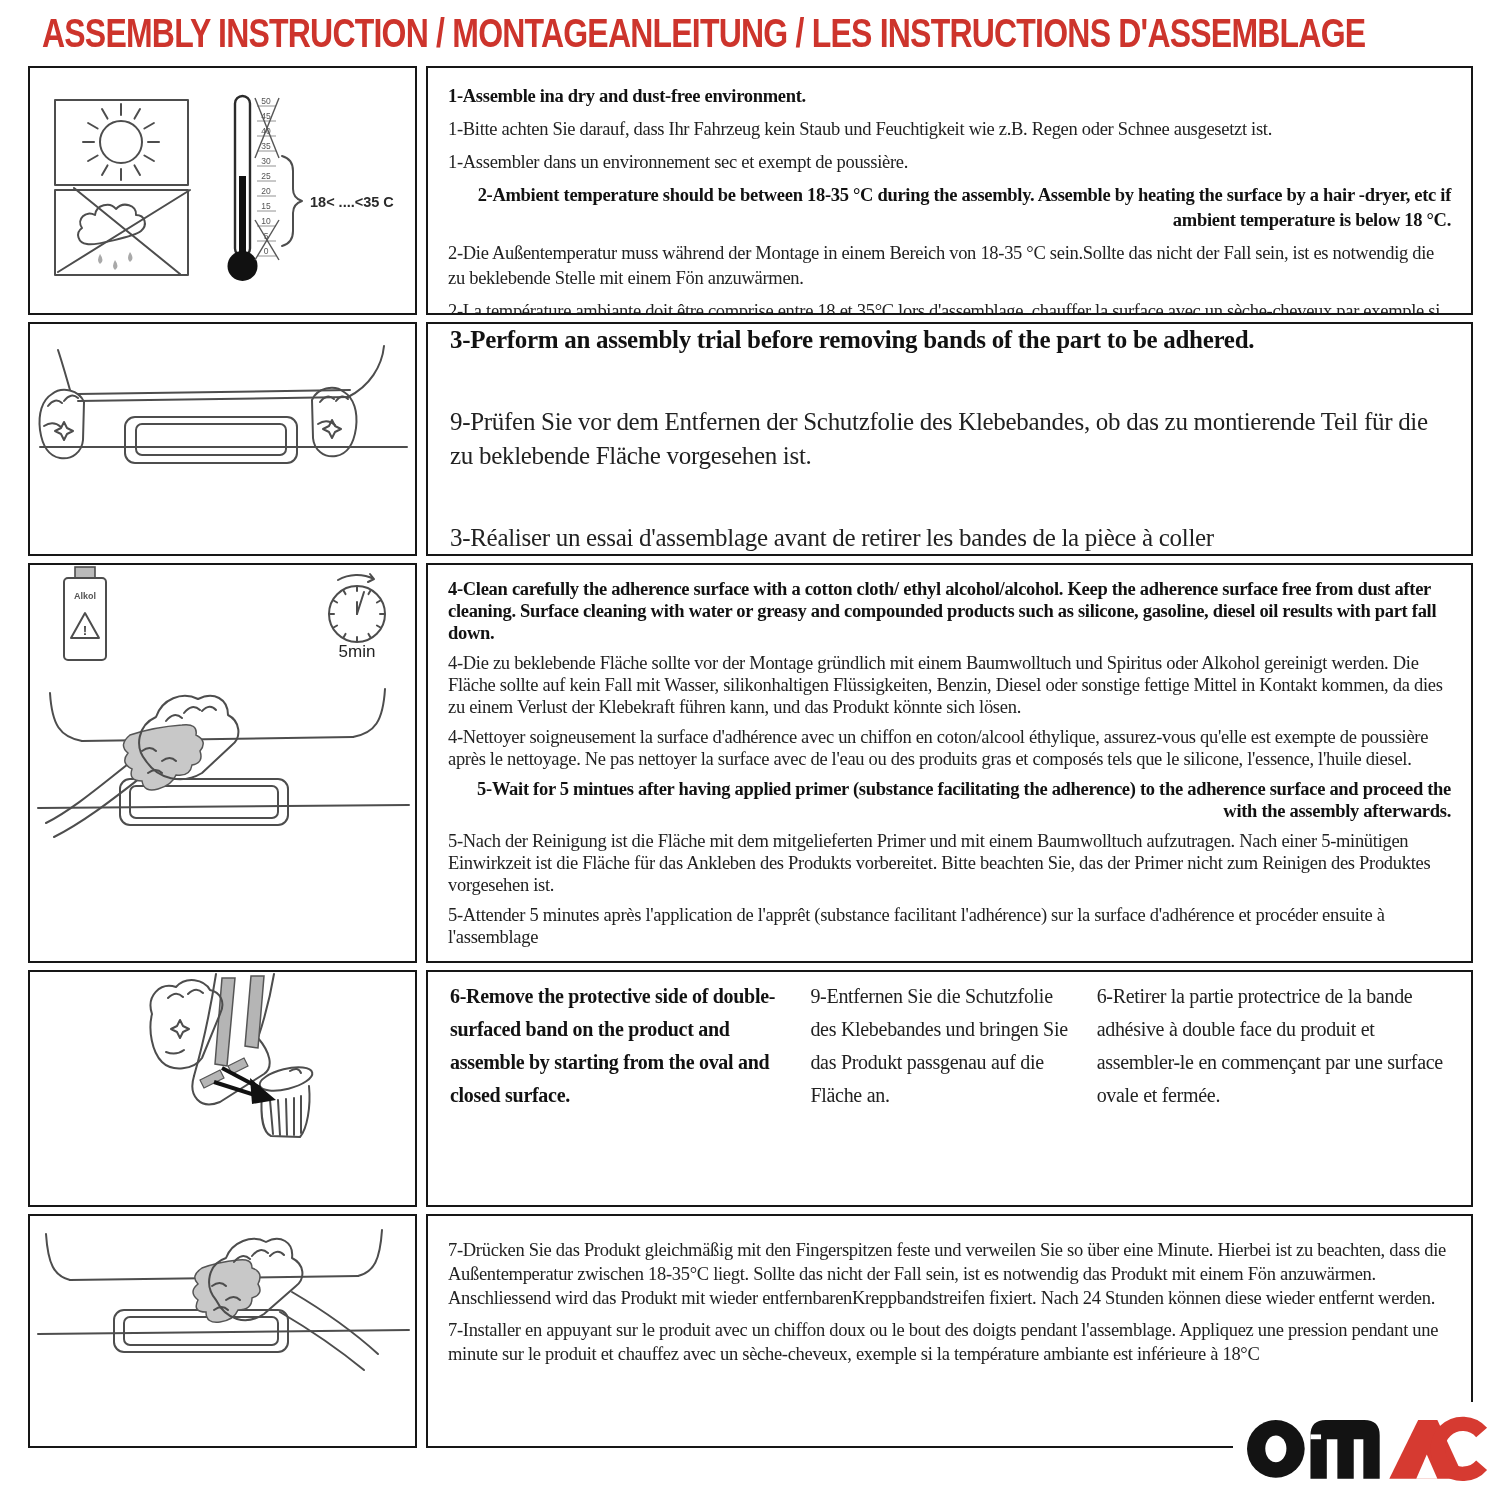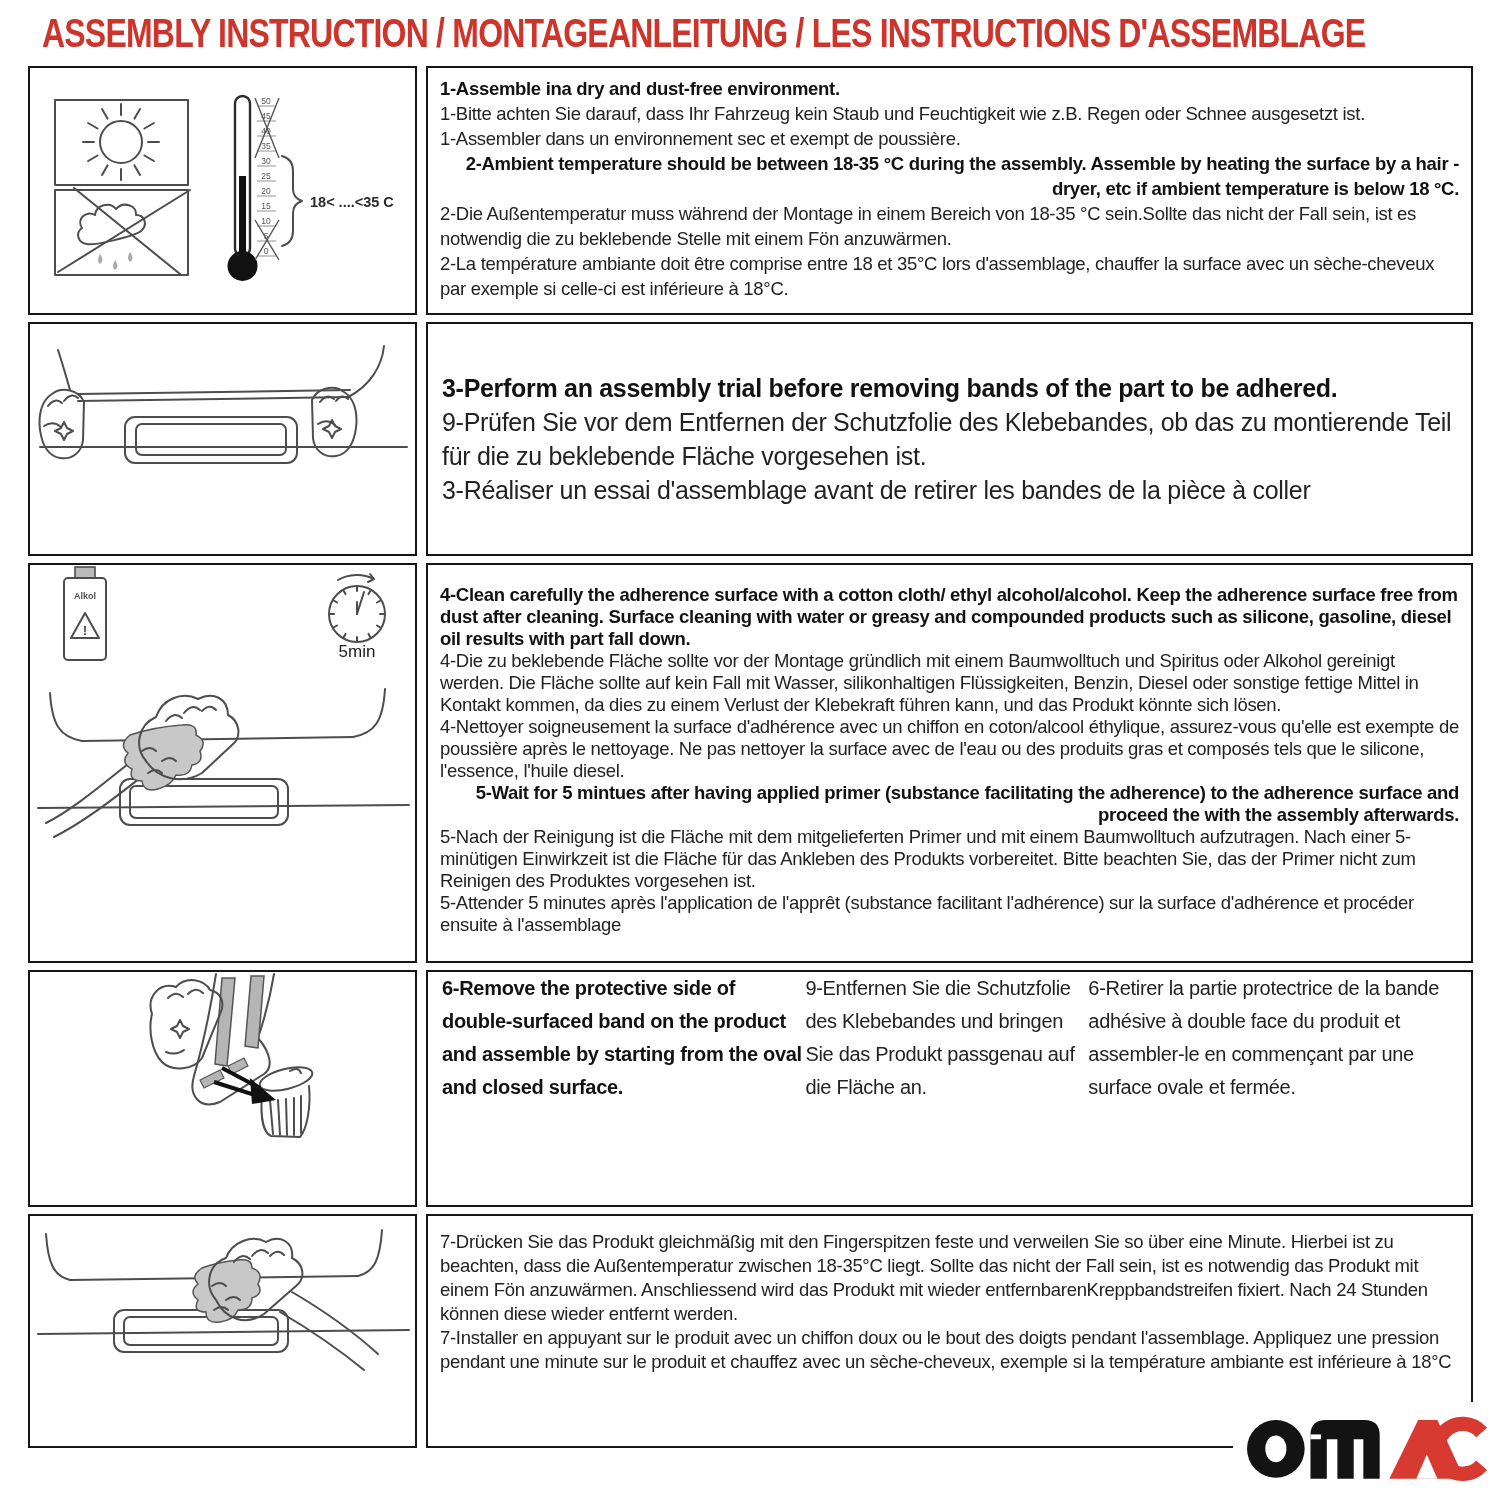--- a/index.html
+++ b/index.html
@@ -5,26 +5,26 @@
   html,body{margin:0;padding:0;background:#fff;}
   .page{position:relative;width:1500px;height:1500px;background:#fff;overflow:hidden;
         font-family:"Liberation Sans",sans-serif;color:#222;}
   .title{position:absolute;left:42px;top:10px;font-size:41px;font-weight:bold;
          letter-spacing:-1px;color:#cd342c;white-space:nowrap;
          transform:scaleX(0.78);transform-origin:left center;}
   .row{position:absolute;left:28px;width:1445px;display:flex;box-sizing:border-box;}
   .figbox{width:389px;flex:none;border:2px solid #161616;background:#fff;box-sizing:border-box;}
   .figbox svg{display:block;width:100%;height:100%;}
   .textbox{flex:1;margin-left:9px;border:2px solid #161616;background:#fff;box-sizing:border-box;overflow:hidden;}
-  .textbox p{margin:0;letter-spacing:-0.3px;}
+  .textbox p{margin:8px;letter-spacing:-0.3px;font-family:Liberation Serif, serif;}
   .b{font-weight:bold;color:#121212;}
   .gap{margin-top:12px;text-align:right;}
   .t-small{padding:8px 12px;font-size:18.5px;line-height:25px;}
-  .t-big{display:flex;flex-direction:column;justify-content:center;padding:0 14px;font-size:25px;line-height:34px;}
-  .t-dense{padding:19px 12px;font-size:18.5px;line-height:22px;}
+  .t-big{display:flex;flex-direction:column;justify-content:center;padding:0 14px;font-size:25px;line-height:34px;gap:32px;}
+  .t-dense{padding:5px 12px;font-size:18.5px;line-height:22px;}
   .t-big4{display:flex;justify-content:center;padding:0 14px;font-size:20px;line-height:33px;}
   .t-mid{padding:14px 12px;font-size:18.5px;line-height:24px;}
   .r1{top:66px;height:249px;border-radius:7px;}
   .r2{top:322px;height:234px;}
   .r3{top:563px;height:400px;}
   .r4{top:970px;height:237px;}
   .r5{top:1214px;height:234px;}
   .logo{position:absolute;left:1233px;top:1402px;width:267px;height:98px;background:#fff;}
   .logo svg{display:block;margin:6px 0 0 14px;}
   .art{stroke:#4d4d4d;fill:none;stroke-width:2;stroke-linecap:round;stroke-linejoin:round;}

